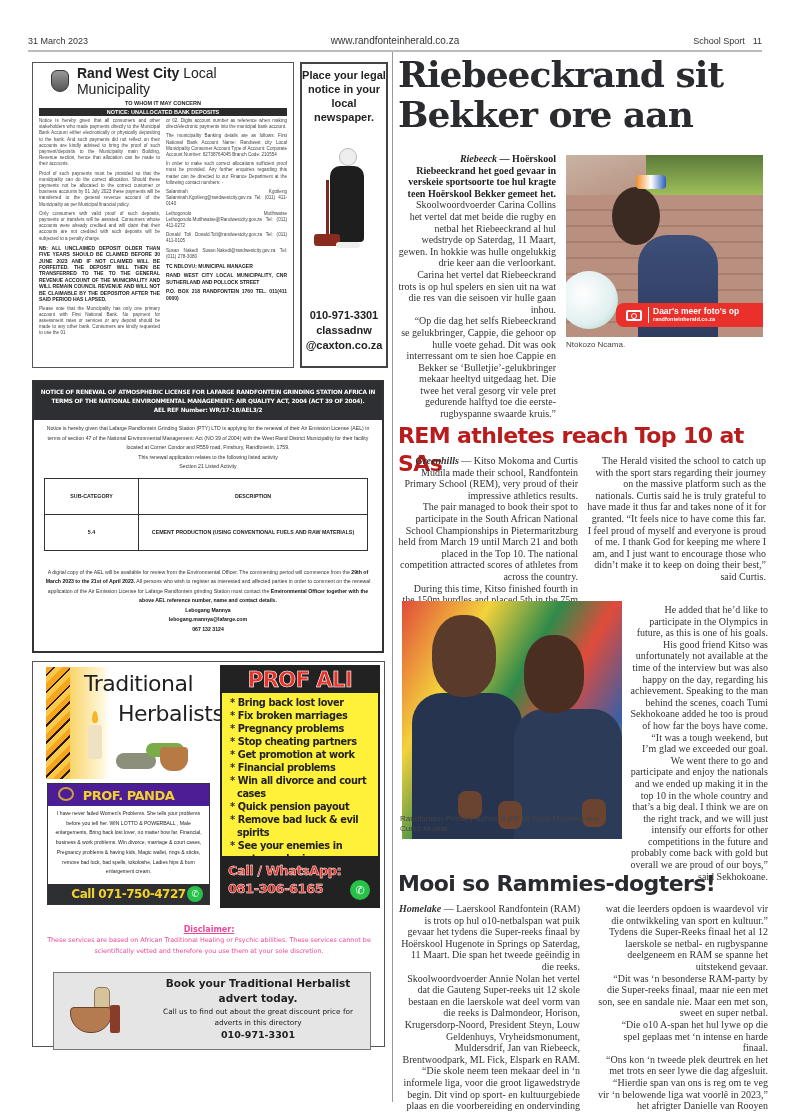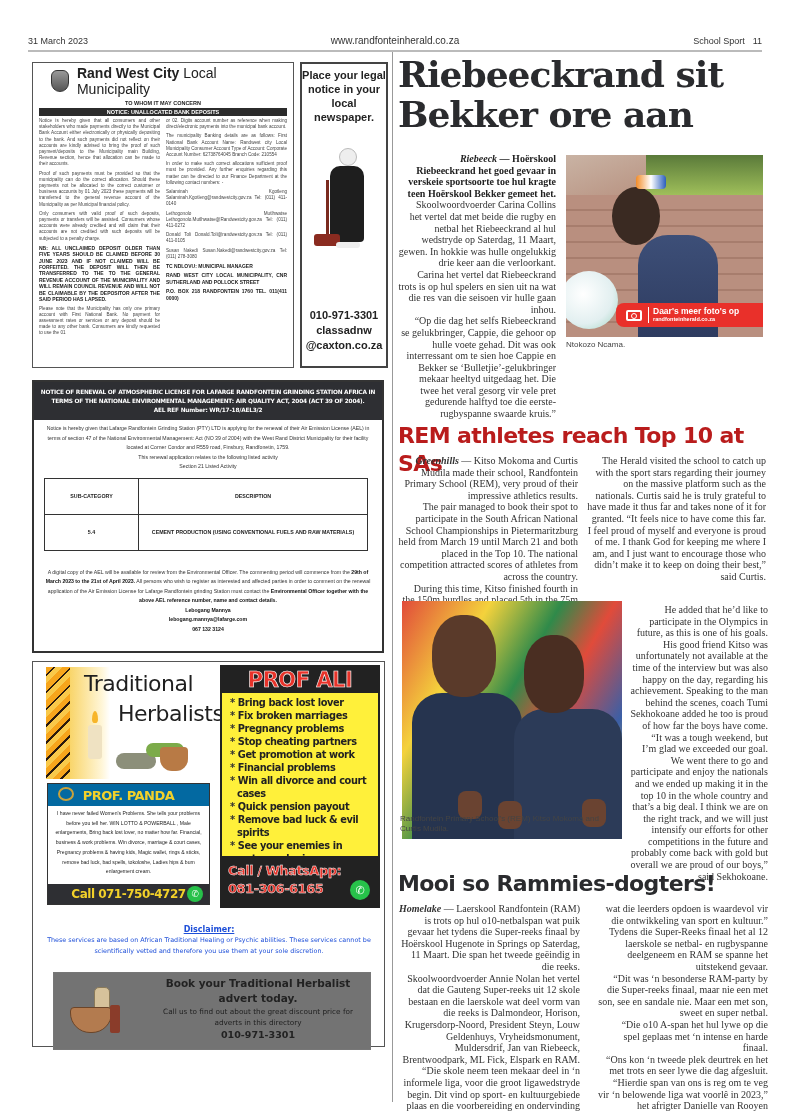--- a/index.html
+++ b/index.html
@@ -54,41 +54,41 @@
   .trad .glow { position: absolute; left: 24px; top: 0; width: 40px; height: 112px; background: linear-gradient(90deg,#f9d56a,#fff6d8 80%,#fff); }
   .trad .t1 { position: absolute; left: 38px; top: 4px; font-family: "DejaVu Sans", sans-serif; font-size: 22px; color: #1f1f1f; letter-spacing: -0.5px; }
   .trad .t2 { position: absolute; left: 72px; top: 34px; font-family: "DejaVu Sans", sans-serif; font-size: 22px; color: #1f1f1f; letter-spacing: -0.5px; }
   .trad .candle { position: absolute; left: 42px; top: 58px; width: 14px; height: 34px; background: #efe2c2; border-radius: 3px; }
   .trad .flame { position: absolute; left: 46px; top: 44px; width: 6px; height: 12px; border-radius: 50% 50% 50% 50% / 70% 70% 30% 30%; background: #f7b52a; }
   .trad .herbs { position: absolute; left: 70px; top: 86px; width: 40px; height: 16px; background: #8c8f7a; border-radius: 8px; }
   .trad .greens { position: absolute; left: 100px; top: 76px; width: 38px; height: 14px; background: #7cab4a; border-radius: 10px; }
   .trad .mortar { position: absolute; left: 114px; top: 80px; width: 28px; height: 24px; background: #b87a45; border-radius: 4px 4px 12px 12px; }
 
   .panda { position: absolute; left: 47px; top: 783px; width: 163px; height: 122px; background: #fff; border: 1px solid #333; font-family: "Liberation Sans", sans-serif; }
-  .panda-top { height: 22px; background: #0369a1; display: flex; align-items: center; justify-content: center; position: relative; }
+  .panda-top { height: 22px; background: #4c1d95; display: flex; align-items: center; justify-content: center; position: relative; }
   .panda-top .rings { position: absolute; left: 10px; top: 3px; width: 16px; height: 14px; border: 2px solid #c9a23b; border-radius: 50%; }
   .panda-title { color: #f2d12a; font-weight: 700; font-size: 13px; font-family: "DejaVu Sans", sans-serif; letter-spacing: -0.5px; }
   .panda-body { text-align: center; font-size: 5.1px; line-height: 9.7px; color: #222; padding: 3px 4px 0; }
   .panda-call { position: absolute; left: 0; bottom: 0; width: 100%; height: 20px; background: #2e2f33; color: #f2d12a; font-weight: 700; font-size: 12px; display: flex; align-items: center; justify-content: center; font-family: "DejaVu Sans", sans-serif; letter-spacing: -0.5px; }
   .wa { display: inline-block; width: 16px; height: 16px; border-radius: 50%; background: #27c14a; color: #fff; font-size: 9px; text-align: center; line-height: 16px; position: absolute; }
 
   .ali { position: absolute; left: 220px; top: 665px; width: 160px; height: 243px; background: #fff03a; border: 2px solid #222; font-family: "Liberation Sans", sans-serif; }
   .ali-top { background: #222; height: 26px; text-align: center; }
   .ali-title { color: #e8332a; font-size: 21px; font-weight: 900; font-family: "DejaVu Sans", sans-serif; line-height: 26px; letter-spacing: -0.5px; -webkit-text-stroke: 0.6px #fff; }
   .ali-list { list-style: none; padding: 3px 6px 0 8px; font-size: 9.8px; line-height: 13px; font-weight: 700; color: #222; font-family: "DejaVu Sans", sans-serif; letter-spacing: -0.4px; }
   .ali-list li { padding-left: 7px; text-indent: -7px; }
   .ali-list li::before { content: "* "; color: #333; }
   .ali-bot { position: absolute; left: 0; bottom: 0; width: 100%; height: 50px; background: #222; padding: 6px 0 0 6px; }
   .ali-bot div { color: #e8332a; font-weight: 900; font-size: 13px; line-height: 18px; font-family: "DejaVu Sans", sans-serif; -webkit-text-stroke: 0.4px #fff; letter-spacing: -0.5px; }
 
-  .disc { position: absolute; left: 40px; top: 925px; width: 338px; text-align: center; font-family: "DejaVu Sans", sans-serif; color: #1d4ed8; }
+  .disc { position: absolute; left: 40px; top: 925px; width: 338px; text-align: center; font-family: "DejaVu Sans", sans-serif; color: #ec4899; }
   .disc h4 { font-size: 8px; font-weight: 700; text-decoration: underline; margin-bottom: 1px; }
   .disc p { font-size: 6.4px; line-height: 11px; }
 
-  .book { position: absolute; left: 53px; top: 972px; width: 318px; height: 78px; background: #737373; border: 1px solid #777; font-family: "DejaVu Sans", sans-serif; }
+  .book { position: absolute; left: 53px; top: 972px; width: 318px; height: 78px; background: #e5e5e5; border: 1px solid #777; font-family: "DejaVu Sans", sans-serif; }
   .book .pot { position: absolute; left: 14px; top: 10px; width: 62px; height: 58px; }
   .book .pot .bowl { position: absolute; left: 2px; top: 24px; width: 42px; height: 26px; background: #b37b4f; border-radius: 4px 4px 20px 20px; border: 1px solid #6b4529; }
   .book .pot .bottle { position: absolute; left: 42px; top: 22px; width: 10px; height: 28px; background: #8a3c2a; border-radius: 2px; }
   .book .pot .jar { position: absolute; left: 26px; top: 4px; width: 16px; height: 26px; background: #d6c29b; border-radius: 5px; border: 1px solid #8a7a5a; }
   .book .txt { position: absolute; left: 96px; top: 3px; width: 216px; text-align: center; color: #222; }
   .book .t1 { font-size: 10.5px; font-weight: 700; line-height: 15px; }
   .book .t2 { font-size: 7.3px; line-height: 11px; }
   .book .t3 { font-size: 9.5px; font-weight: 700; line-height: 13px; }
 
   

